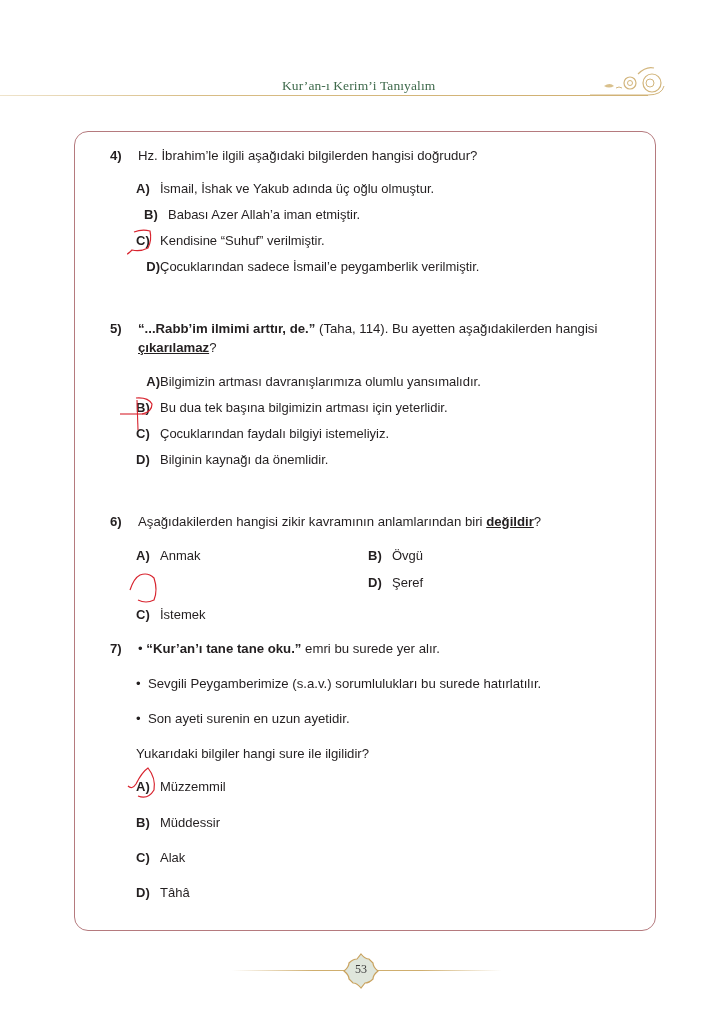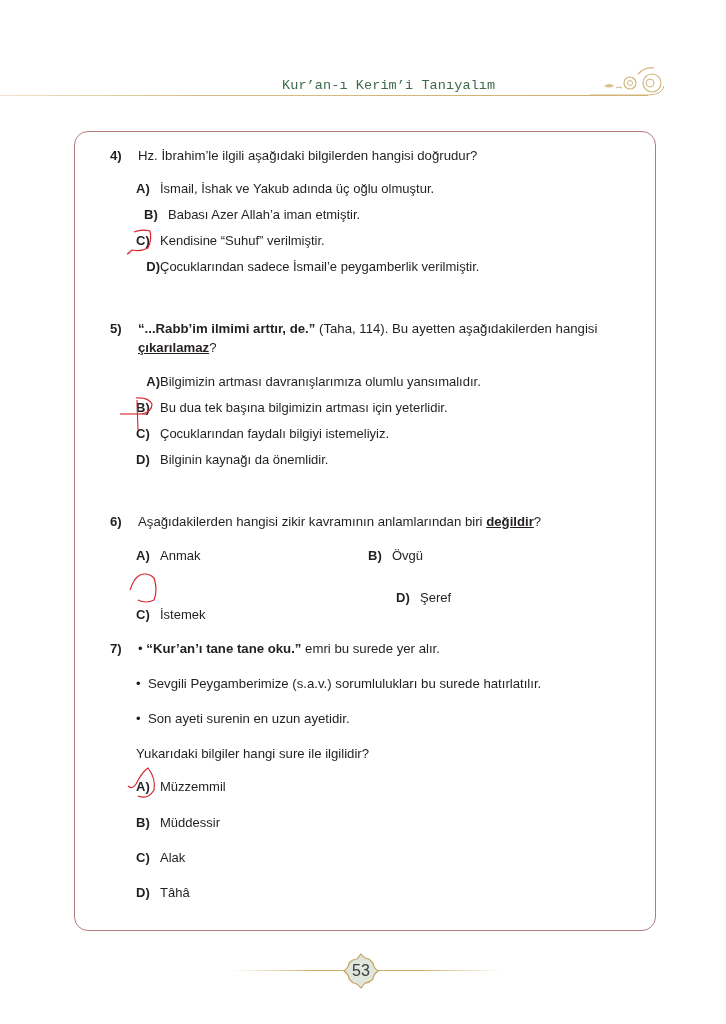--- a/index.html
+++ b/index.html
@@ -1,31 +1,31 @@
 <!DOCTYPE html>
 <html><head>
 <meta charset="utf-8">
 <style>
   html,body{margin:0;padding:0;background:#fff;}
   body{width:726px;height:1024px;position:relative;overflow:hidden;font-family:"Liberation Sans",sans-serif;color:#231f20;}
-  .header-title{position:absolute;left:282px;top:78px;font-family:Liberation Mono, monospace;font-size:13.5px;color:#3f6a4c;letter-spacing:0.1px;}
+  .header-title{position:absolute;left:282px;top:78px;font-family:Liberation Serif, serif;font-size:13.5px;color:#3f6a4c;letter-spacing:0.1px;}
   .header-line{position:absolute;left:0;top:95px;width:648px;height:1px;background:linear-gradient(to right,#efe4cc 0%,#d8bd86 30%,#cfae6e 100%);}
   .header-ornament{position:absolute;left:590px;top:64px;width:80px;height:36px;}
   .box{position:absolute;left:74px;top:131px;width:582px;height:800px;border:1.3px solid #b57a7e;border-radius:14px;box-sizing:border-box;}
   .q{position:absolute;font-size:13.2px;line-height:17px;}
   .qnum{position:absolute;left:0;font-weight:bold;}
   .qtext{position:absolute;left:28px;white-space:nowrap;}
   .opt{position:absolute;font-size:13px;white-space:nowrap;}
   .opt .lbl{font-weight:bold;display:inline-block;width:24px;}
   b{font-weight:bold;}
   u{text-decoration:underline;}
   .mark{position:absolute;pointer-events:none;}
   .footer-line{position:absolute;left:232px;top:970px;width:270px;height:1px;background:linear-gradient(to right,rgba(216,189,134,0),#cfae6e 30%,#cfae6e 70%,rgba(216,189,134,0));}
   .page-badge{position:absolute;left:343px;top:953px;width:36px;height:36px;}
-  .page-num{position:absolute;left:343px;top:962px;width:36px;text-align:center;font-family:Liberation Sans, sans-serif;font-size:16px;color:#3b3b3b;}
+  .page-num{position:absolute;left:343px;top:962px;width:36px;text-align:center;font-family:Liberation Serif, serif;font-size:12px;color:#3b3b3b;}
 </style>
 </head>
 <body>
 
 <div>
   <div class="header-title">Kur’an-ı Kerim’i Tanıyalım</div>
   <div class="header-line"></div>
   <svg class="header-ornament" viewBox="0 0 80 36">
     <path d="M0 31 L58 31 Q72 31 74 22" fill="none" stroke="#d2b57c" stroke-width="1"></path>
     <path d="M14 22 q6 -4 10 0 q-5 3 -10 0z" fill="#d9c08c"></path>
@@ -69,21 +69,21 @@
   <path d="M19 6 L20 36" fill="none" stroke="#d8242f" stroke-width="1.1"></path>
 </svg>
 
 <div class="q" style="left:110px;top:513px;">
   <span class="qnum">6)</span>
   <span class="qtext"><span>Aşağıdakilerden hangisi zikir kavramının anlamlarından biri </span><b><u>değildir</u></b><span>?</span></span>
 </div>
 <div class="opt" style="left:136px;top:548px;"><span class="lbl">A)</span><span>Anmak</span></div>
 <div class="opt" style="left:368px;top:548px;"><span class="lbl">B)</span><span>Övgü</span></div>
 <div class="opt" style="left:136px;top:575px;margin-top:32px;"><span class="lbl">C)</span><span>İstemek</span></div>
-<div class="opt" style="left:368px;top:590px;margin-left:28px;"><span class="lbl">D)</span><span>Şeref</span></div>
+<div class="opt" style="left:368px;top:575px;"><span class="lbl">D)</span><span>Şeref</span></div>
 <svg class="mark" style="left:128px;top:570px;" width="34" height="36" viewBox="0 0 34 36">
   <path d="M2 20 Q6 8 12 5 Q20 2 26 8 Q30 20 26 30 Q18 34 10 30" fill="none" stroke="#d8242f" stroke-width="1.2"></path>
 </svg>
 
 <div class="q" style="left:110px;top:640px;">
   <span class="qnum">7)</span>
   <span class="qtext"><span>•</span> <b>“Kur’an’ı tane tane oku.”</b><span> emri bu surede yer alır.</span></span>
 </div>
 <div class="q" style="left:110px;top:675px;">
   <span class="qtext" style="left:26px;"><span>•</span>&nbsp; <span>Sevgili Peygamberimize (s.a.v.) sorumlulukları bu surede hatırlatılır.</span></span>

